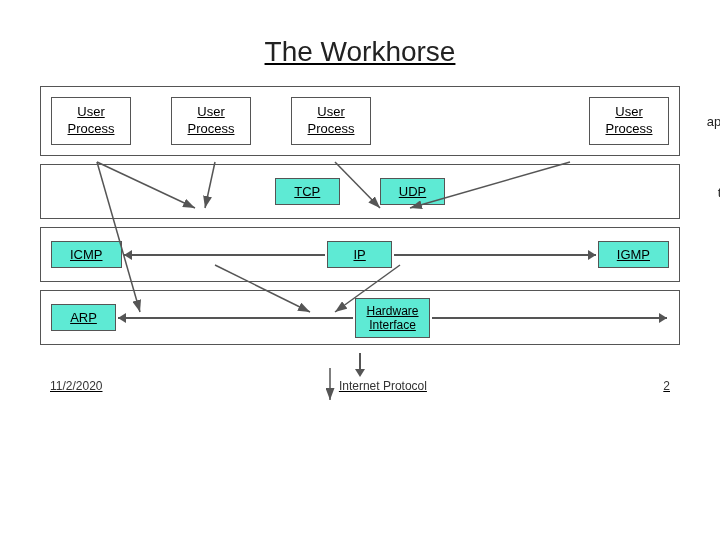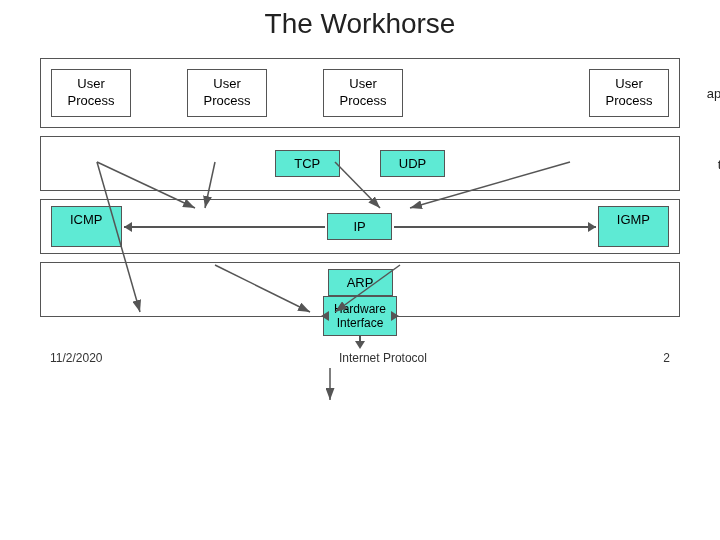--- a/index.html
+++ b/index.html
@@ -8,21 +8,22 @@
       height: 540px;
       background: #fff;
       font-family: Arial, sans-serif;
       overflow: hidden;
       position: relative;
     }
     .slide {
       width: 720px;
       height: 540px;
       position: relative;
-      padding: 8px 40px;
+      padding: 36px 40px;
+      text-decoration: underline;
     }
     .title {
       text-align: center;
       font-size: 28px;
       font-weight: normal;
       margin-bottom: 18px;
       color: #222;
     }
     .diagram {
       position: relative;
@@ -78,31 +79,31 @@
       padding: 5px 18px;
       font-size: 13px;
       text-align: center;
       background: #5eead4;
       min-width: 65px;
     }
     
     .network-layer {
       display: flex;
       flex-direction: row;
+      align-items: center;
       justify-content: space-between;
       border: 1.5px solid #555;
       padding: 6px 10px;
       height: 55px;
       position: relative;
       margin-bottom: 8px;
     }
     
     .link-layer {
       display: flex;
-      flex-direction: column;
       align-items: center;
       justify-content: space-between;
       border: 1.5px solid #555;
       padding: 6px 10px;
       height: 55px;
       position: relative;
       margin-bottom: 8px;
     }
     .footer-row {
       display: flex;
@@ -117,21 +118,21 @@
   </style>
 </head>
 <body>
 
 <div class="slide">
   <div class="title">The Workhorse</div>
 
   <div class="diagram">
 
     <div class="app-layer" style="position:relative;">
-      <div style="display:flex; gap:56px; align-items:center; width:100%;">
+      <div style="display:flex; gap:40px; align-items:center; width:100%;">
         <div class="user-process-box">User<br>Process</div>
         <div class="user-process-box">User<br>Process</div>
         <div class="user-process-box">User<br>Process</div>
         <div style="margin-left:auto;">
           <div class="user-process-box">User<br>Process</div>
         </div>
       </div>
       <span class="layer-label">application</span>
     </div>
 

